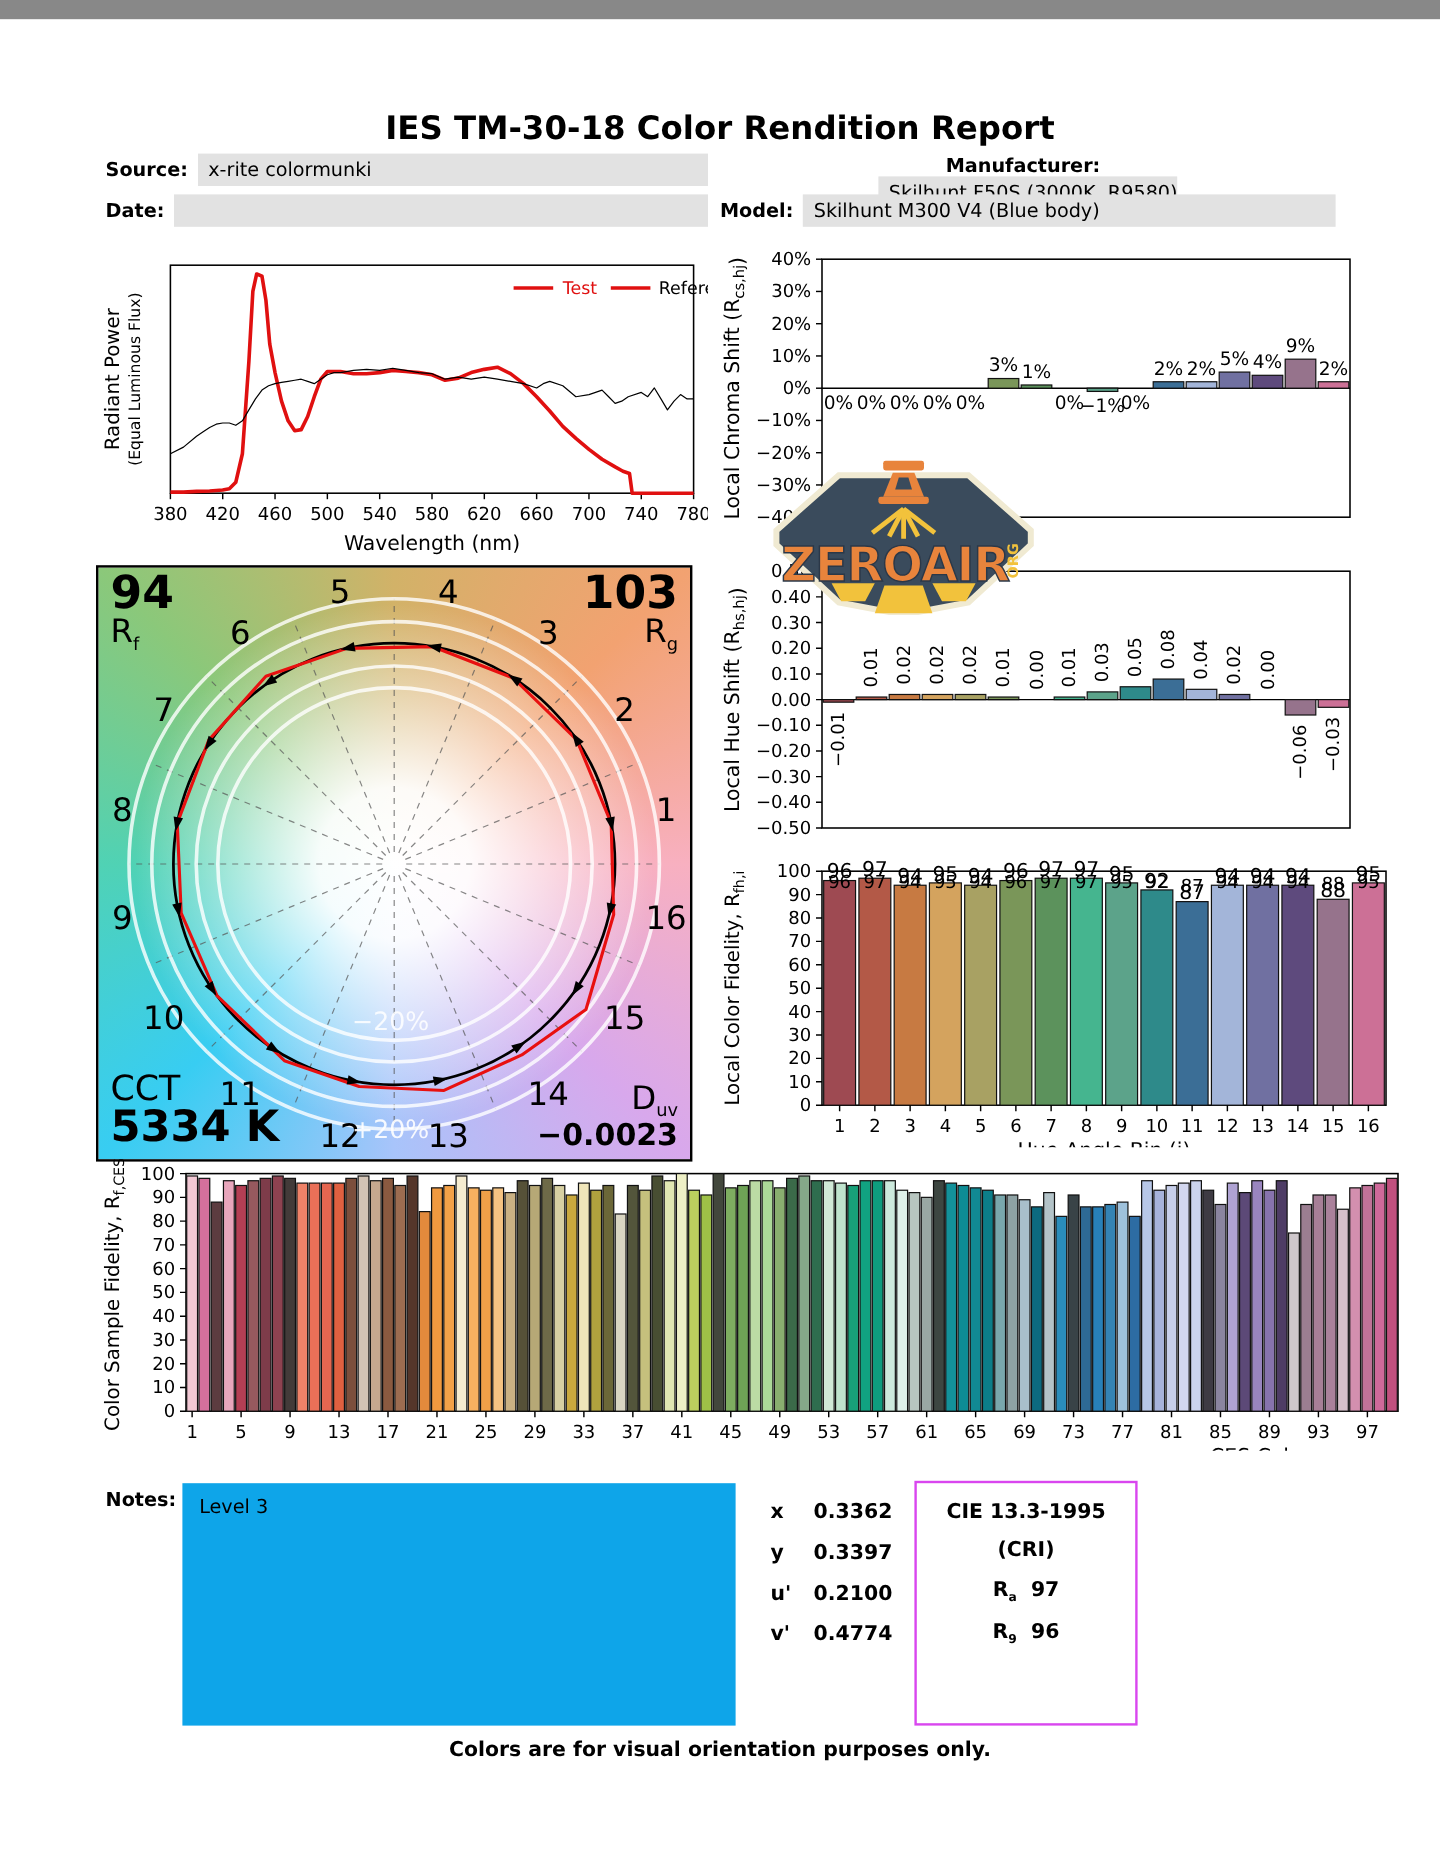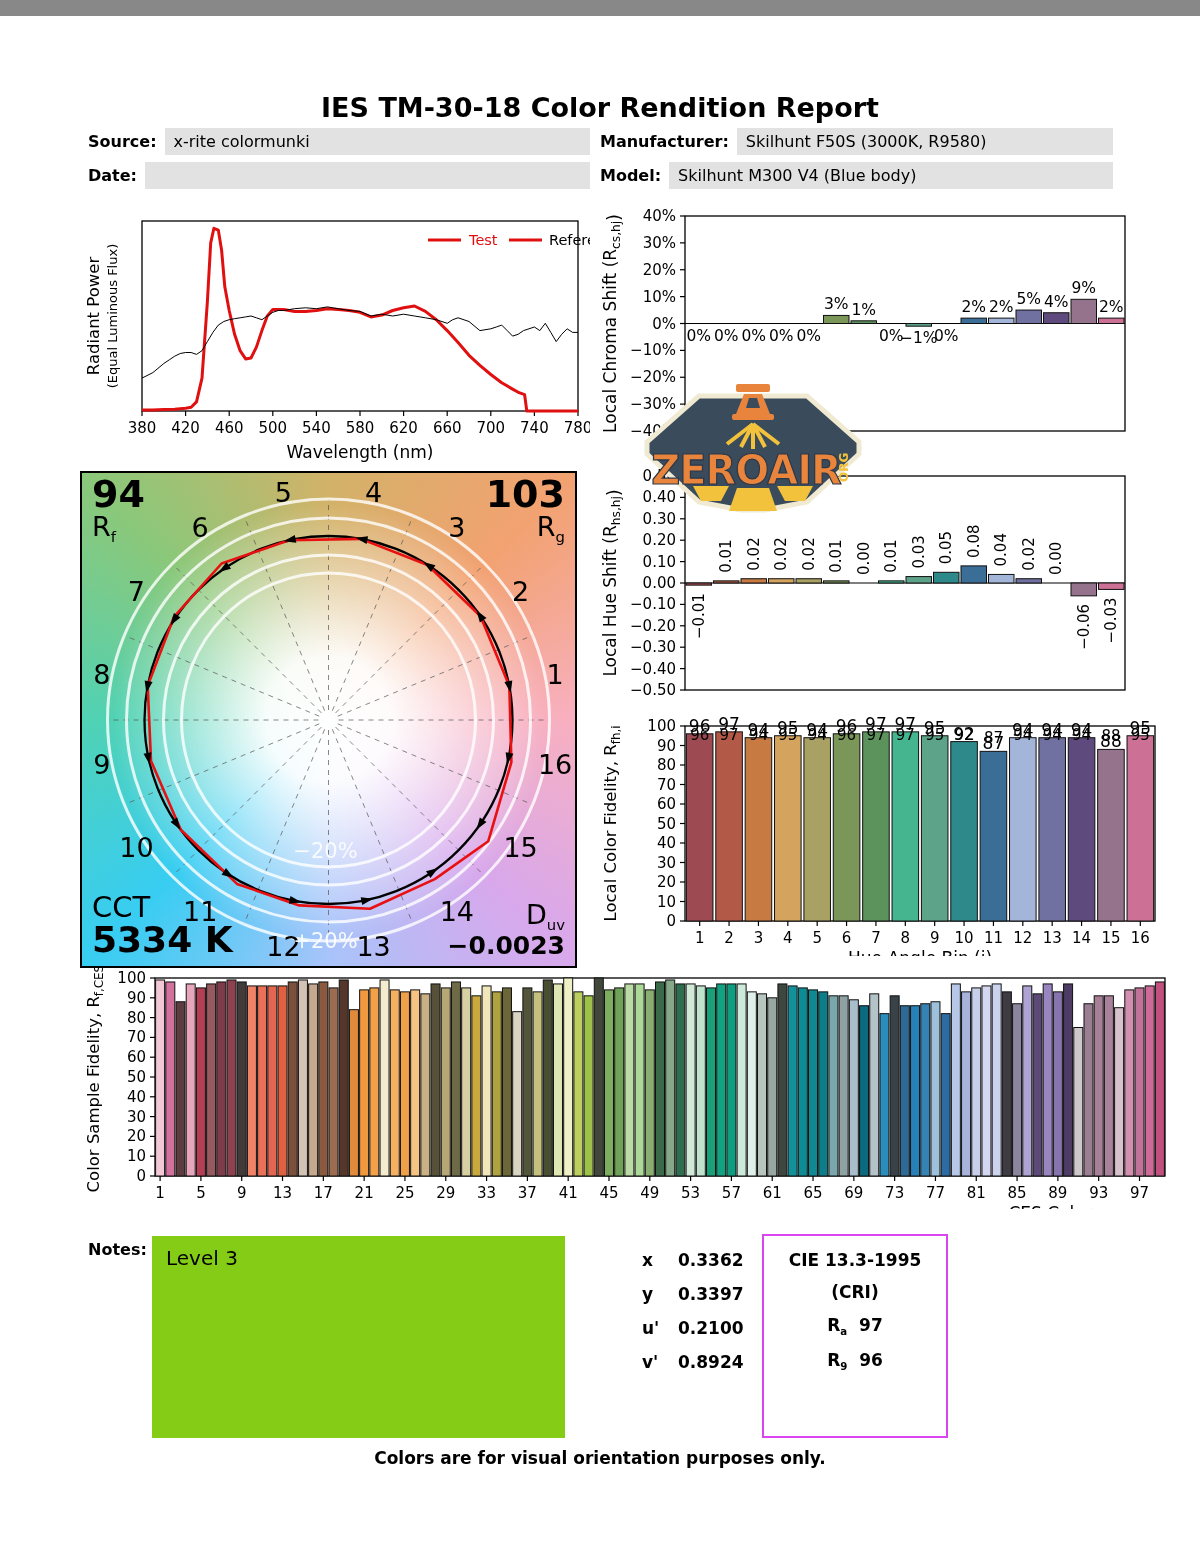--- a/index.html
+++ b/index.html
@@ -16,22 +16,22 @@
           radial-gradient(circle at 50% 50%, #ffffff 0%, rgba(255,255,255,0.95) 18%, rgba(255,255,255,0.0) 62%),
           conic-gradient(from 0deg at 50% 50%,
             #d2b268 0deg, #f2a271 45deg, #f8b0c0 90deg, #d8a8ec 135deg,
             #a8c4fa 180deg, #38cdf2 225deg, #50d2b4 270deg, #8bc87a 315deg, #d2b268 360deg); }
   .cvg svg { position:absolute; left:0; top:0; }
   .cvg-corner { position:absolute; color:#000; line-height:1.0; z-index:3; }
   .big { font-size:38px; font-weight:bold; }
   .med { font-size:27px; }
   .cvg sub { font-size:0.55em; }
   .notes-label { position:absolute; left:88px; top:1224px; font-weight:bold; font-size:16px; }
-  .notes-box { position:absolute; left:152px; top:1220px; width:413px; height:202px;
-               background:#84cc16; font-size:20px; padding:10px 0 0 14px; }
+  .notes-box { position:absolute; left:152px; top:1220px; width:461px; height:202px;
+               background:#0ea5e9; font-size:16px; padding:10px 0 0 14px; }
   .xytable { position:absolute; left:642px; top:1234px; font-size:17px; font-weight:bold; }
   .xytable .row { display:flex; margin-bottom:14px; }
   .xytable .lab { width:36px; }
   .cribox { position:absolute; left:762px; top:1218px; width:186px; height:204px;
             border:2px solid #d946ef; text-align:center; font-weight:bold; font-size:17px; }
   .cribox .t { margin-top:14px; }
   .cribox .s { margin-top:12px; }
   .cribox .r { margin-top:13px; }
   .cribox sub { font-size:0.6em; }
   .footer { position:absolute; top:1432px; left:0; width:100%; text-align:center;
@@ -42,21 +42,21 @@
 <body>
 
 <div class="page">
 
   <div class="title">IES TM-30-18 Color Rendition Report</div>
 
   <div class="fieldrow" style="left:88px; top:112px; width:502px;">
     <span class="flabel">Source:</span>
     <span class="fval">x-rite colormunki</span>
   </div>
-  <div class="fieldrow" style="left:600px; top:112px; width:513px;">
+  <div class="fieldrow" style="left:600px; top:112px; width:513px;flex-direction:column;">
     <span class="flabel">Manufacturer:</span>
     <span class="fval">Skilhunt F50S (3000K, R9580)</span>
   </div>
   <div class="fieldrow" style="left:88px; top:146px; width:502px;align-items:center;">
     <span class="flabel">Date:</span>
     <span class="fval"></span>
   </div>
   <div class="fieldrow" style="left:600px; top:146px; width:513px;">
     <span class="flabel">Model:</span>
     <span class="fval">Skilhunt M300 V4 (Blue body)</span>
@@ -599,21 +599,21 @@
     <div class="row">
       <span class="lab">y</span>
         <span>0.3397</span>
       </div>
     <div class="row">
       <span class="lab">u'</span>
         <span>0.2100</span>
       </div>
     <div class="row">
       <span class="lab">v'</span>
-        <span>0.8924</span>
+        <span>0.4774</span>
       </div>
   </div>
 
   <div class="cribox">
     <div class="t">CIE 13.3-1995</div>
     <div class="s">(CRI)</div>
     <div class="r">R<sub>a</sub>&nbsp;&nbsp;<span>97</span></div>
     <div class="r">R<sub>9</sub>&nbsp;&nbsp;<span>96</span></div>
   </div>
 

